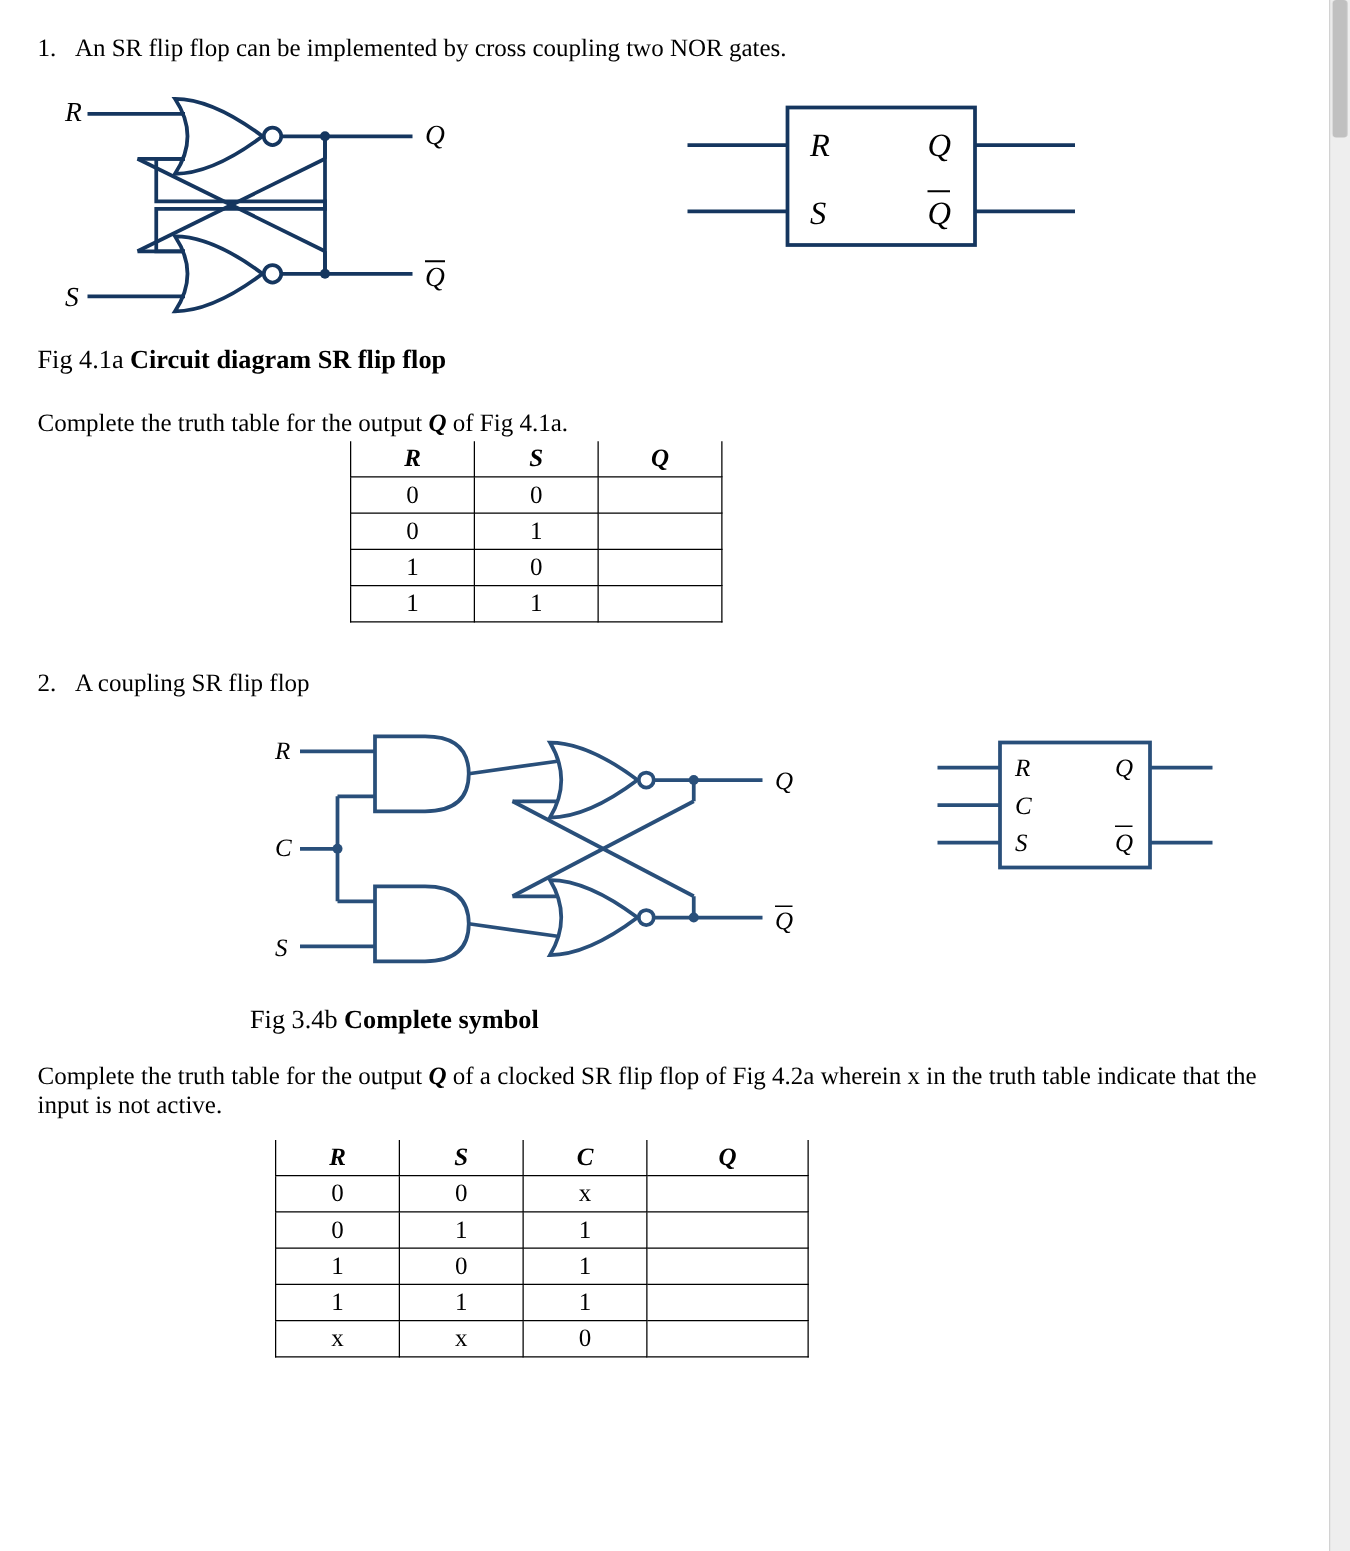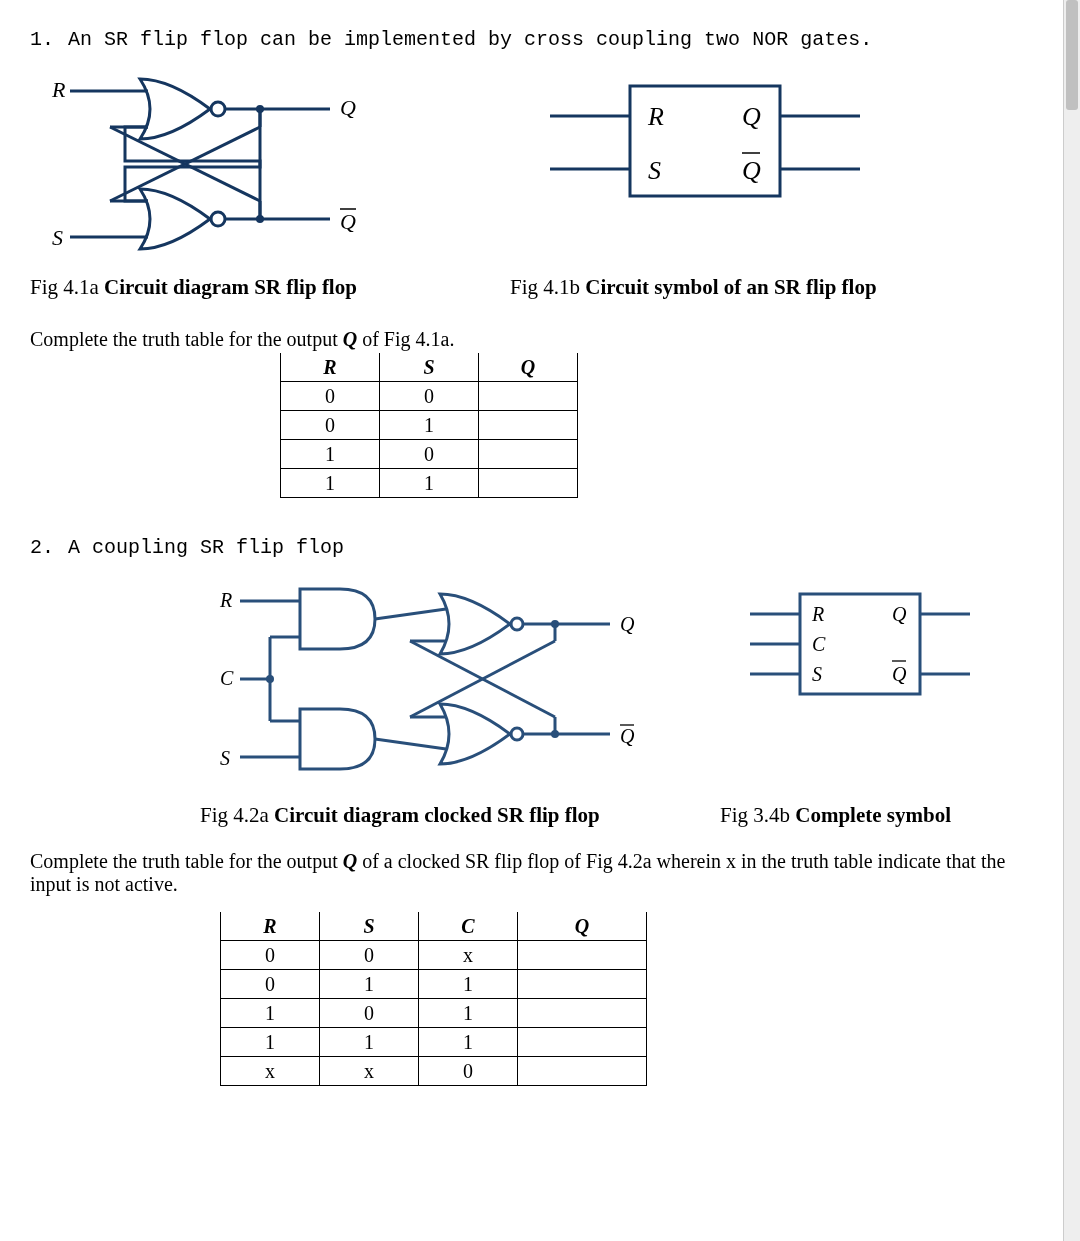--- a/index.html
+++ b/index.html
@@ -5,21 +5,21 @@
   body {
     font-family: "Times New Roman", Times, serif;
     font-size: 20px;
     color: #000;
     background: #fff;
     margin: 0;
     padding: 28px 30px;
     width: 1080px;
     box-sizing: border-box;
   }
-  .q-line { margin: 0 0 10px 0; font-family: Liberation Mono, monospace; }
+  .q-line { margin: 0 0 10px 0; }
   .q-num { display:inline-block; width:26px; }
   .fig-row { display:flex; align-items:flex-start; gap:40px; margin-top:6px;}
   .caption-row { display:flex; gap:60px; margin-top:4px; font-size:21px;}
   .caption { }
   .bold { font-weight:bold; }
   .italic { font-style: italic; }
   table.truth { border-collapse: collapse; margin-top:2px;}
   table.truth th, table.truth td {
     border:1px solid #000;
     min-width:90px;
@@ -105,23 +105,20 @@
     <text x="252" y="64" font-size="26" font-style="italic">Q</text>
     <line x1="252" y1="92" x2="270" y2="92" stroke="#000" stroke-width="1.5"></line>
     <text x="252" y="118" font-size="26" font-style="italic">Q</text>
   </svg>
 </div>
 
 <div class="caption-row">
   <div class="caption" style="width:420px">
     <span>Fig 4.1a </span><span class="bold">Circuit diagram SR flip flop</span>
   </div>
-  <div class="caption">
-    <span>Fig 4.1b </span><span class="bold">Circuit symbol of an SR flip flop</span>
-  </div>
 </div>
 
 <p style="margin-top:28px; margin-bottom:0">
   <span>Complete the truth table for the output </span><span class="italic bold">Q</span><span> of Fig 4.1a.</span>
 </p>
 
 <div style="margin-left:250px">
 <table class="truth">
   <tbody>
         <tr>
@@ -218,23 +215,20 @@
     <text x="92" y="52" font-size="20" font-style="italic">R</text>
     <text x="92" y="82" font-size="20" font-style="italic">C</text>
     <text x="92" y="112" font-size="20" font-style="italic">S</text>
     <text x="172" y="52" font-size="20" font-style="italic">Q</text>
     <line x1="172" y1="92" x2="186" y2="92" stroke="#000" stroke-width="1.3"></line>
     <text x="172" y="112" font-size="20" font-style="italic">Q</text>
   </svg>
 </div>
 
 <div class="caption-row" style="margin-left:170px; gap:40px">
-  <div class="caption" style="width:480px">
-    <span>Fig 4.2a </span><span class="bold">Circuit diagram clocked SR flip flop</span>
-  </div>
   <div class="caption">
     <span>Fig 3.4b </span><span class="bold">Complete symbol</span>
   </div>
 </div>
 
 <p style="margin-top:22px; margin-bottom:16px">
   <span>Complete the truth table for the output </span><span class="italic bold">Q</span><span> of a clocked SR flip flop of Fig 4.2a wherein x in the truth table indicate that the input is not active.</span>
 </p>
 
 <div style="margin-left:190px">

